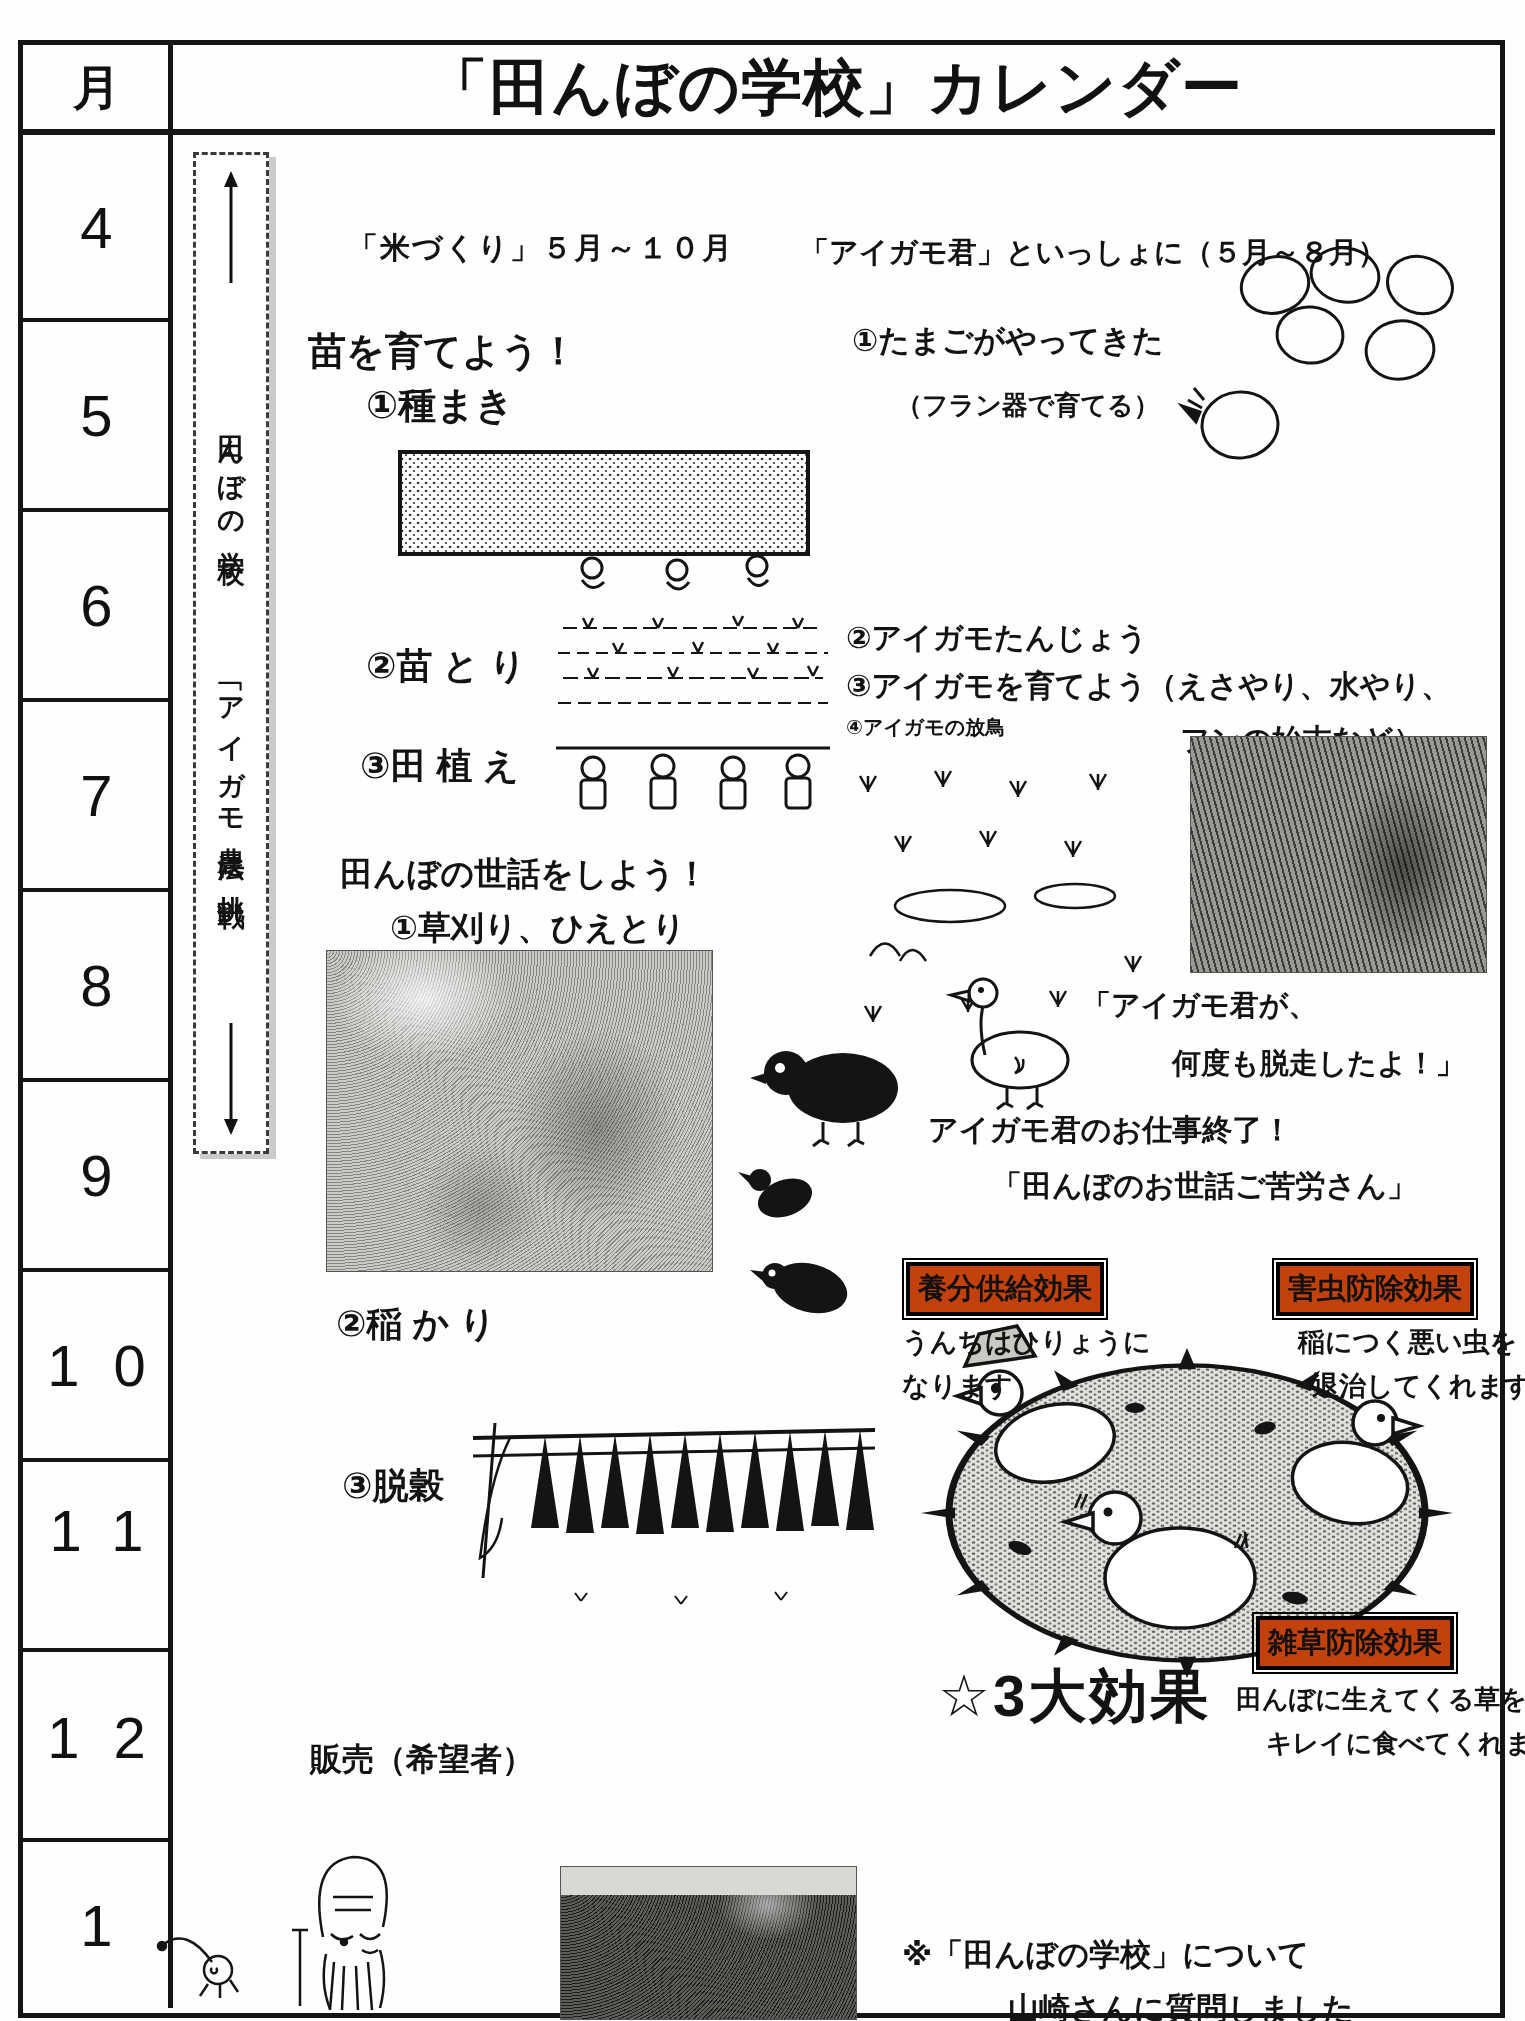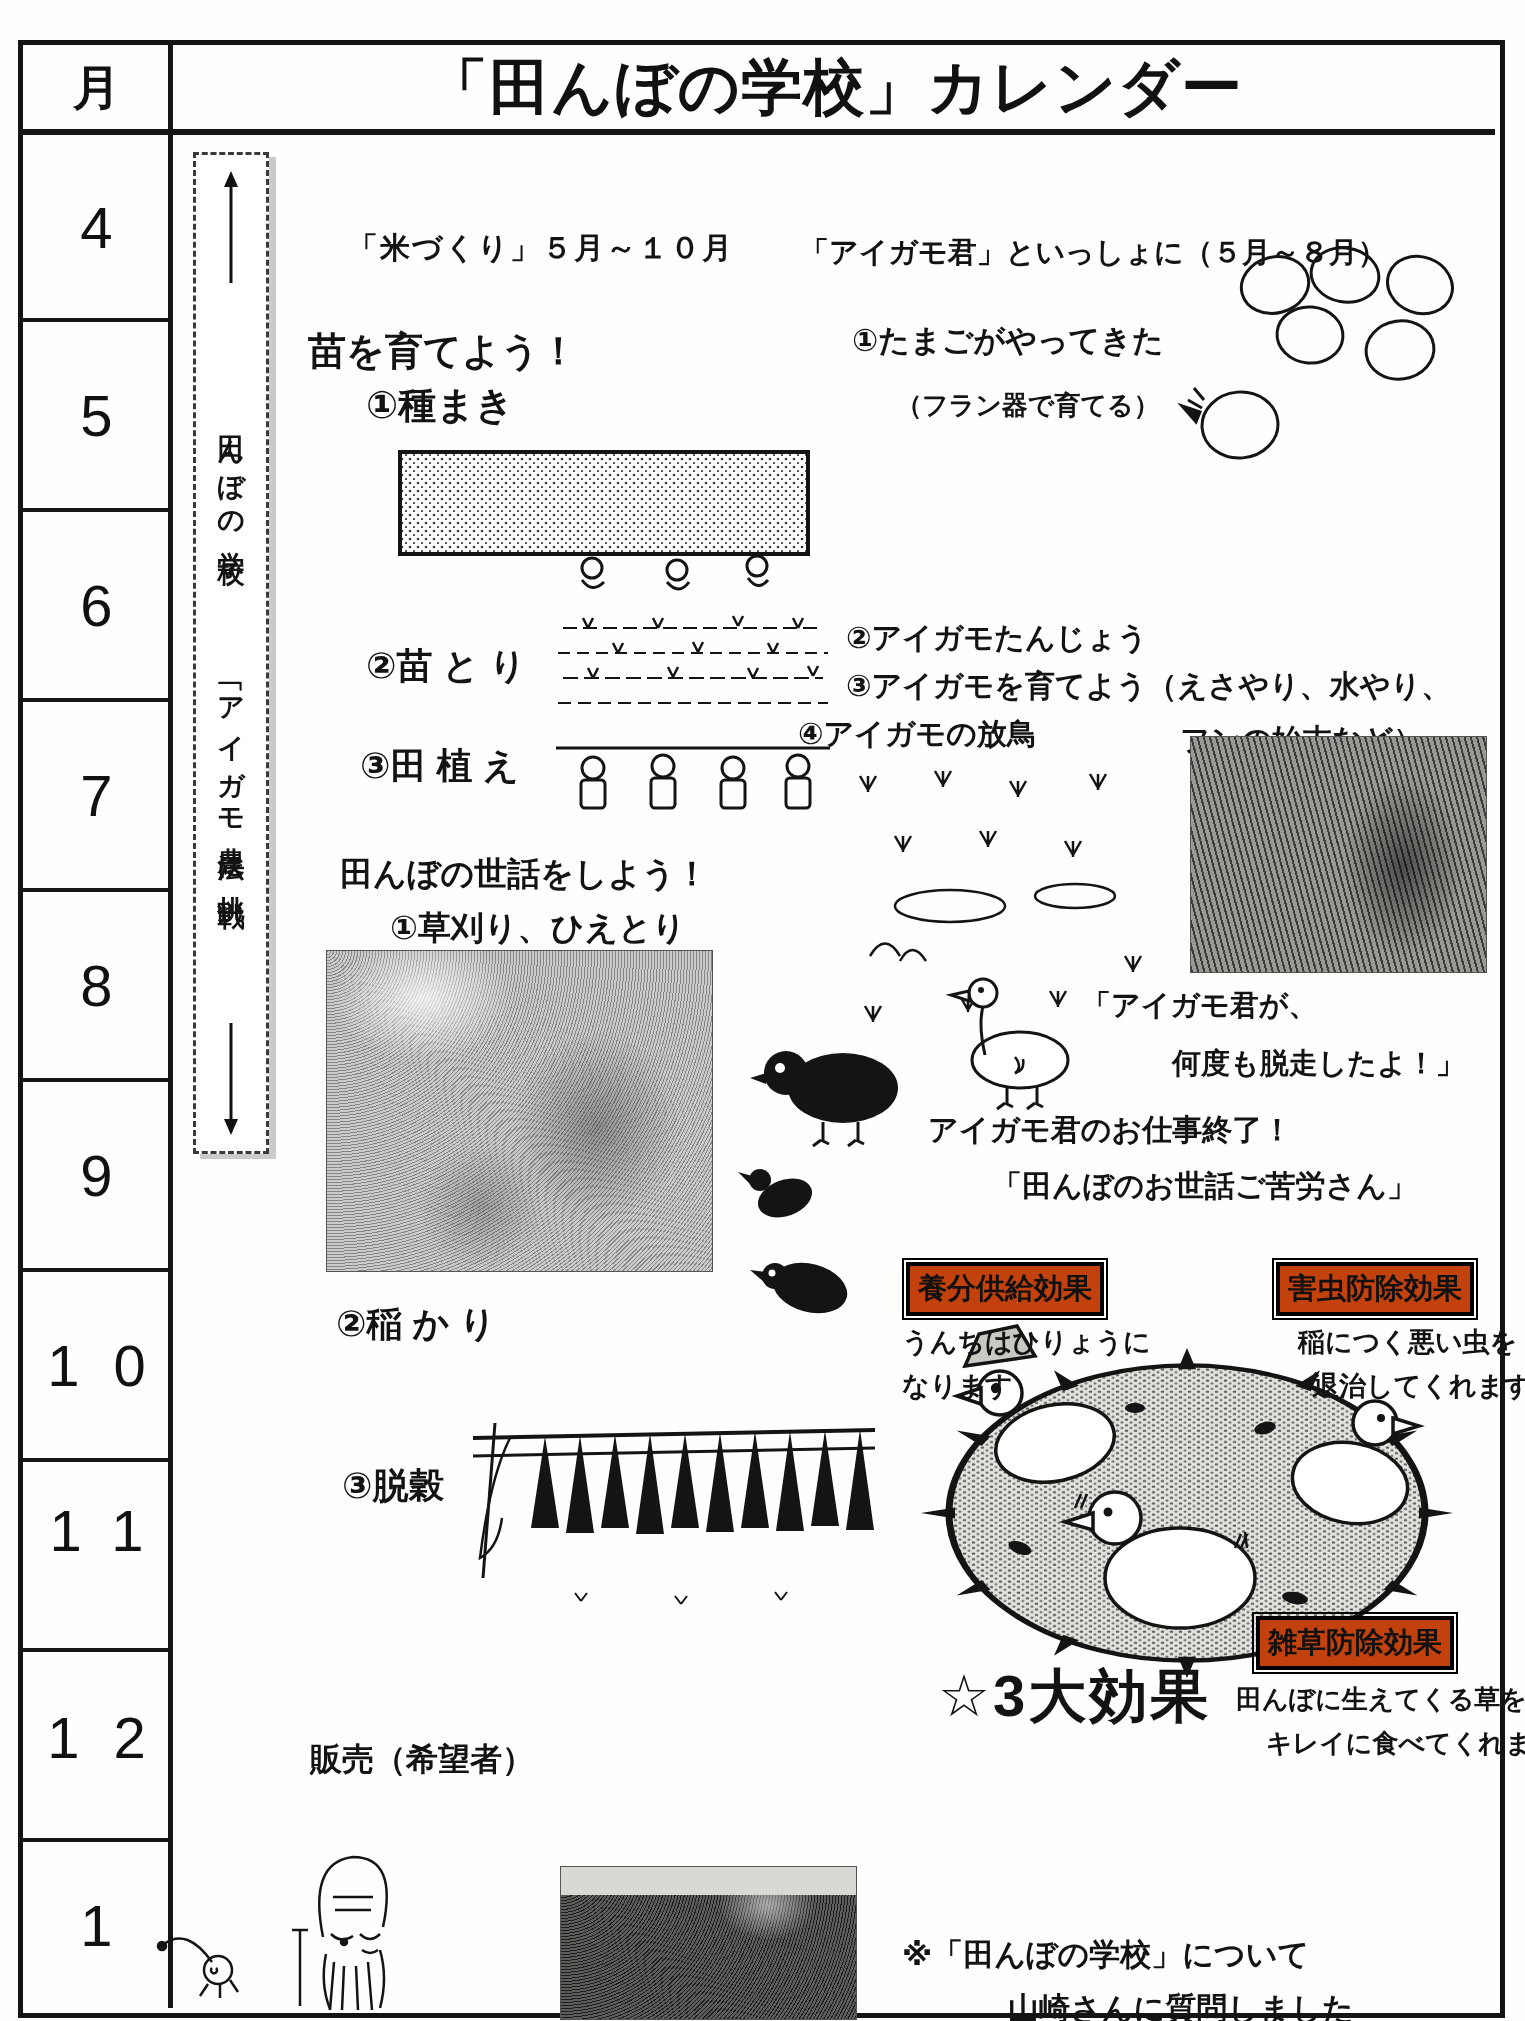--- a/index.html
+++ b/index.html
@@ -116,21 +116,21 @@
   <div class="txt w9" style="left:340px; top:852px; font-size:33px;">田んぼの世話をしよう！</div>
   <div class="txt w9" style="left:390px; top:906px; font-size:33px;">①草刈り、ひえとり</div>
   <div class="txt w9" style="left:336px; top:1300px; font-size:36px;">②稲 か り</div>
   <div class="txt w9" style="left:342px; top:1462px; font-size:36px;">③脱穀</div>
   <div class="txt" style="left:310px; top:1738px; font-size:32px;">販売（希望者）</div>
 
   <div class="txt" style="left:852px; top:320px; font-size:31px;">①たまごがやってきた</div>
   <div class="txt" style="left:896px; top:388px; font-size:26px;">（フラン器で育てる）</div>
   <div class="txt" style="left:846px; top:618px; font-size:30px;">②アイガモたんじょう</div>
   <div class="txt" style="left:846px; top:666px; font-size:30px;">③アイガモを育てよう（えさやり、水やり、</div>
-  <div class="txt" style="left:798px; top:714px; font-size:30px;">④アイガモの放鳥</div>
+  <div class="txt" style="left:846px; top:714px; font-size:20px;">④アイガモの放鳥</div>
   <div class="txt" style="left:1180px; top:720px; font-size:30px;">フンの始末など）</div>
   <div class="txt" style="left:1082px; top:986px; font-size:29px;">「アイガモ君が、</div>
   <div class="txt" style="left:1172px; top:1044px; font-size:29px;">何度も脱走したよ！」</div>
   <div class="txt" style="left:928px; top:1110px; font-size:30px;">アイガモ君のお仕事終了！</div>
   <div class="txt" style="left:992px; top:1166px; font-size:30px;">「田んぼのお世話ご苦労さん」</div>
 
   <svg class="abs" style="left:392px; top:448px;" width="440" height="160" viewBox="0 0 440 160">
     <defs>
       <pattern id="dots" width="8" height="8" patternUnits="userSpaceOnUse">
         <rect width="8" height="8" fill="#fff"></rect>

